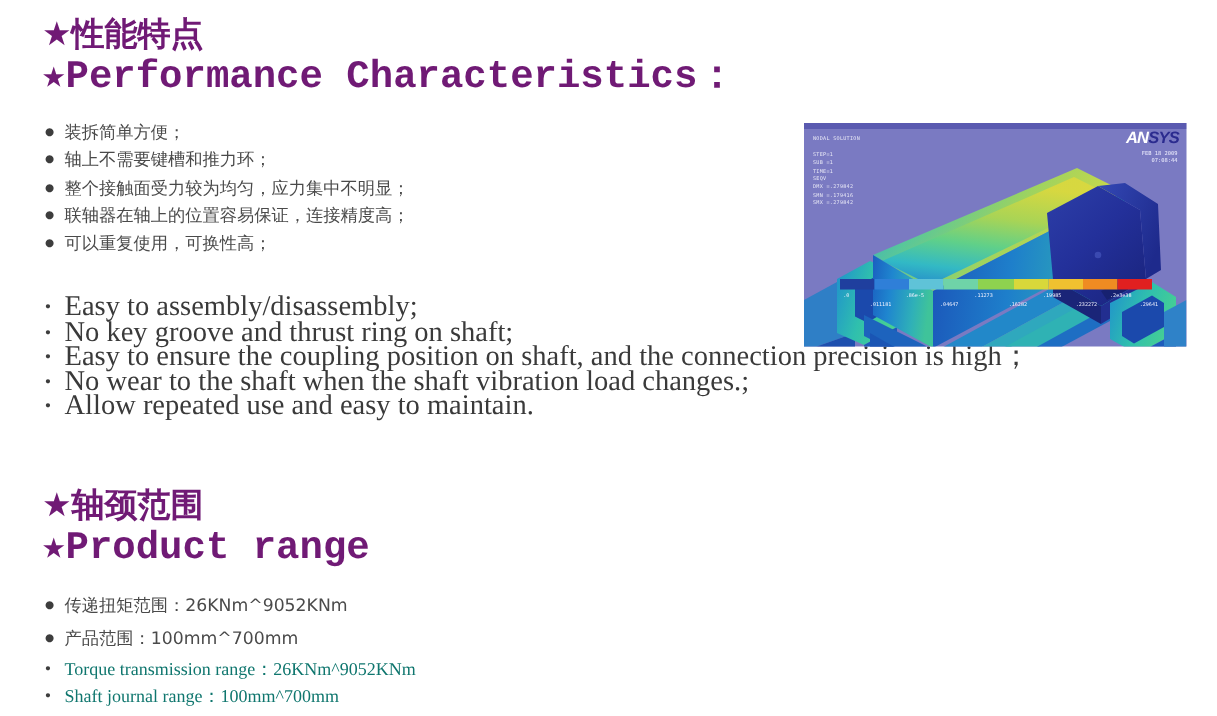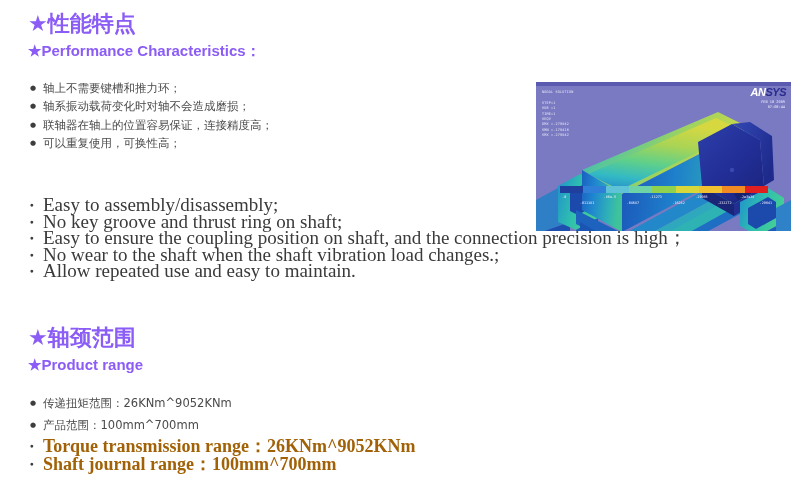--- a/index.html
+++ b/index.html
@@ -12,33 +12,33 @@
     height: 477px;
     position: relative;
     overflow: hidden;
     font-family: "Liberation Sans", "DejaVu Sans", sans-serif;
     -webkit-font-smoothing: antialiased;
   }
 
   
   .section-heading {
     position: absolute;
-    color: #8b5cf6;
+    color: #701a75;
     font-weight: bold;
     letter-spacing: 0px;
     white-space: nowrap;
   }
   .heading-cn {
     font-family: "DejaVu Sans", "Liberation Sans", sans-serif;
     font-size: 22px;
     line-height: 24px;
   }
   .heading-en {
-    font-family: Liberation Sans, sans-serif;
-    font-size: 15px;
+    font-family: Liberation Mono, monospace;
+    font-size: 26px;
     line-height: 26px;
   }
 
   
   .bullet-list {
     position: absolute;
     list-style: none;
     margin: 0;
     padding: 0;
   }
@@ -73,24 +73,23 @@
   .list-en li::before { line-height: 16.6px; font-size: 6.5px; }
   .list-range-cn li {
     font-family: "DejaVu Sans", "Liberation Sans", sans-serif;
     font-size: 11.5px;
     line-height: 22px;
     color: #4a4a4a;
   }
   .list-range-cn li::before { line-height: 22px; }
   .list-range-en li {
     font-family: "Liberation Serif", "DejaVu Serif", serif;
-    font-size: 18px;
+    font-size: 12px;
     line-height: 18px;
-    color: #a16207;
-    font-weight: bold;
+    color: #0f766e;
   }
   .list-range-en li::before { line-height: 18px; font-size: 6.5px; }
 
   
   .fea-image {
     position: absolute;
     left: 536px;
     top: 82px;
     width: 255px;
     height: 149px;
@@ -179,22 +178,23 @@
   .legend-ticks .tick.bot { top: 8px; }
 </style>
 </head>
 <body>
 
 <div class="section-heading heading-cn" style="left:28px; top:12px;">★性能特点</div>
 
 <div class="section-heading heading-en" style="left:28px; top:38px;">★Performance Characteristics：</div>
 
 <ul class="bullet-list list-cn" style="left:30px; top:79px;">
+  <li>装拆简单方便；</li>
   <li>轴上不需要键槽和推力环；</li>
-  <li>轴系振动载荷变化时对轴不会造成磨损；</li>
+  <li>整个接触面受力较为均匀，应力集中不明显；</li>
   <li>联轴器在轴上的位置容易保证，连接精度高；</li>
   <li>可以重复使用，可换性高；</li>
 </ul>
 
 <ul class="bullet-list list-en" style="left:30px; top:197px;">
   <li>Easy to assembly/disassembly;</li>
   <li>No key groove and thrust ring on shaft;</li>
   <li>Easy to ensure the coupling position on shaft, and the connection precision is high；</li>
   <li>No wear to the shaft when the shaft vibration load changes.;</li>
   <li>Allow repeated use and easy to maintain.</li>

